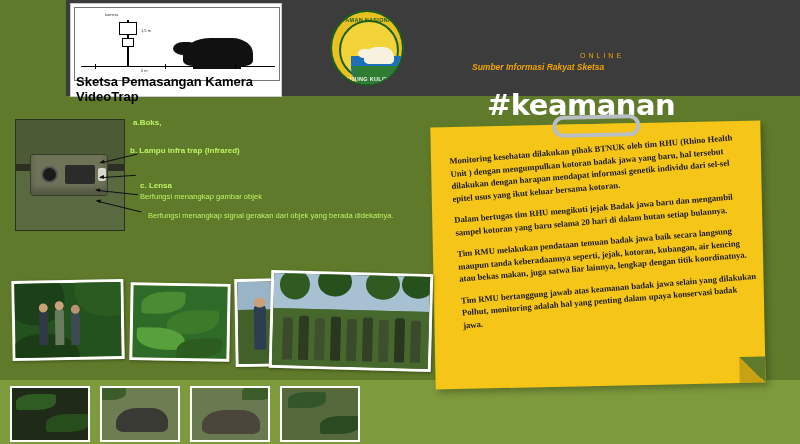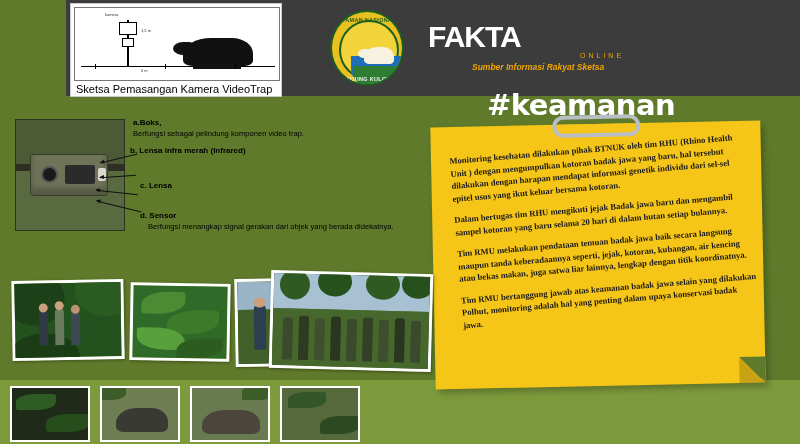--- a/index.html
+++ b/index.html
@@ -71,21 +71,21 @@
     background:#111;
   }
   .sk-tick {
     position:absolute; width:1px; height:5px; background:#000; top:56px;
   }
   .sk-mini-label {
     position:absolute; font-size:4px; color:#333; font-family:"Liberation Sans", sans-serif;
   }
   .sketch-caption {
     position:absolute; left:3px; top:79px; width:206px; height:12px;
-    font-size:11px; font-weight:normal; color:#000;
+    font-size:13px; font-weight:bold; color:#000;
     display:flex; align-items:center; justify-content:flex-start;
     padding-left:2px;
   }
 
   
   .tnuk-logo {
     position:absolute; left:330px; top:10px; width:74px; height:76px;
   }
   .tnuk-outer {
     position:absolute; left:0; top:0; width:74px; height:76px;
@@ -211,21 +211,21 @@
   .cam-sensor {
     position:absolute; left:67px; top:13px; width:8px; height:13px;
     background:#d8d8d0; border-radius:2px;
   }
   .cam-strap {
     position:absolute; left:0; top:44px; width:110px; height:7px;
     background:#2c2f22;
   }
 
   
-  .callout { position:absolute; color:#000000; }
+  .callout { position:absolute; color:#bef264; }
   .callout .c-title { font-size:8px; font-weight:bold; line-height:11px; }
   .callout .c-sub { font-size:7.6px; line-height:11px; }
 
   .arrow {
     position:absolute; height:1px; background:#111;
   }
   .arrow:after {
     content:""; position:absolute; left:-1px; top:-2px;
     border-top:2.5px solid transparent;
     border-bottom:2.5px solid transparent;
@@ -297,21 +297,20 @@
       <div class="tnuk-green"></div>
       <div class="tnuk-rhino"></div>
     </div>
     <div class="tnuk-text-top">TAMAN NASIONAL</div>
     <div class="tnuk-text-bot">UJUNG KULON</div>
   </div>
 </div>
 
 <div class="fb-logo">
   <div class="fb-row">
-    <span class="fb-fakta">FAKTA</span>
   </div>
   <div class="fb-online">ONLINE</div>
   <div class="fb-tag">Sumber Informasi Rakyat Sketsa</div>
 </div>
 
 <div class="hashtag">#keamanan</div>
 
 <div class="note-card">
   <div class="note-clip-fill"></div>
   <div class="note-clip"></div>
@@ -335,30 +334,29 @@
   </div>
 </div>
 
 <div class="arrow" style="left:100px; top:158px; width:38px; transform:rotate(-14deg);"></div>
 <div class="arrow" style="left:100px; top:176px; width:36px; transform:rotate(-4deg);"></div>
 <div class="arrow" style="left:96px; top:192px; width:42px; transform:rotate(6deg);"></div>
 <div class="arrow" style="left:96px; top:206px; width:46px; transform:rotate(14deg);"></div>
 
 <div class="callout" style="left:133px; top:117px; width:240px;">
   <div class="c-title">a.Boks,</div>
-  <div class="c-sub">Berfungsi sebagai pelindung komponen video trap.</div>
 </div>
 <div class="callout" style="left:130px; top:145px; width:250px;">
-  <div class="c-title">b. Lensa infra merah (Infrared)</div>
+  <div class="c-title">b. Lampu infra trap (Infrared)</div>
 </div>
 <div class="callout" style="left:140px; top:180px; width:240px;">
   <div class="c-title">c. Lensa</div>
+  <div class="c-sub">Berfungsi menangkap gambar objek</div>
 </div>
 <div class="callout" style="left:140px; top:210px; width:260px;">
-  <div class="c-title">d. Sensor</div>
   <div class="c-sub" style="padding-left:8px;">Berfungsi menangkap signal gerakan dari objek yang berada didekatnya.</div>
 </div>
 
 <div class="ph ph1">
   <div class="ph-inner jungle">
     <div class="blob" style="left:-10px; top:-12px; width:60px; height:54px; background:#1c4018;"></div>
     <div class="blob" style="left:60px; top:-16px; width:66px; height:50px; background:#2a5c22;"></div>
     <div class="blob" style="left:-6px; top:50px; width:70px; height:44px; background:#1a3d15;"></div>
     <div class="person" style="left:24px; top:28px; width:9px; height:34px; background:#2f3a44;"></div>
     <div class="person" style="left:40px; top:26px; width:9px; height:36px; background:#6a7a5c;"></div>

